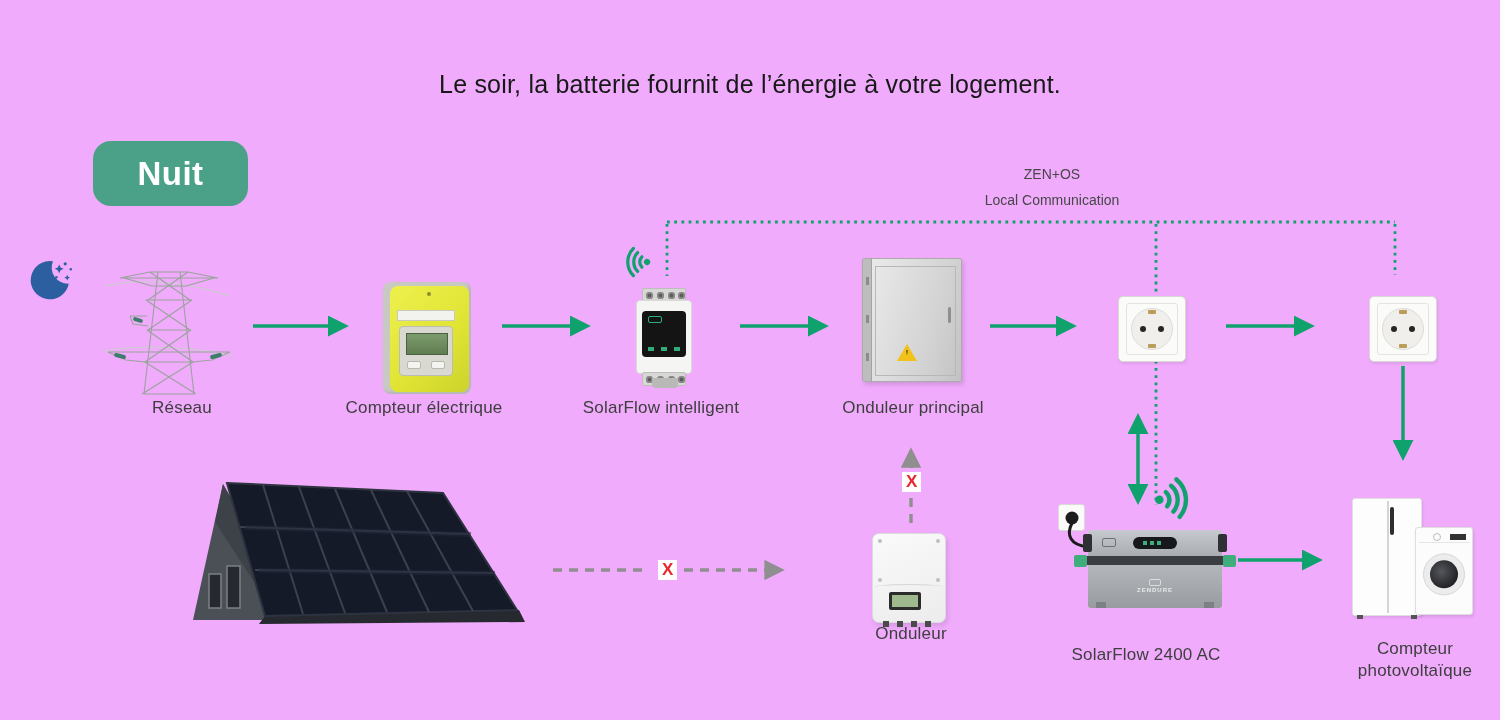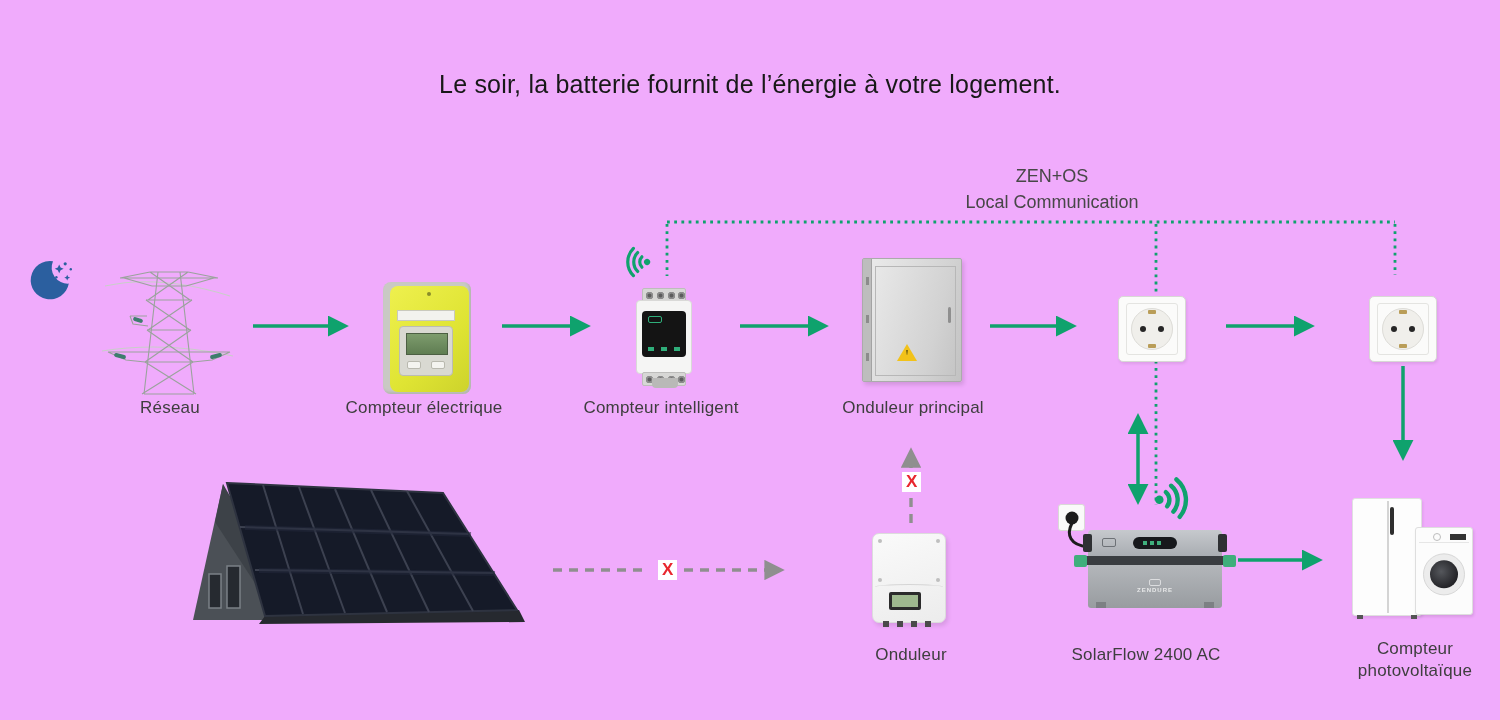--- a/index.html
+++ b/index.html
@@ -9,21 +9,21 @@
   }
   *{box-sizing:border-box;margin:0;padding:0}
   body{background:#fff;font-family:"Liberation Sans",sans-serif}
   .stage{position:relative;width:1500px;height:720px;background:#f0abfc;overflow:hidden}
   .abs{position:absolute}
   .title{left:0;top:70px;width:100%;text-align:center;font-size:25px;font-weight:500;color:#181818;letter-spacing:.2px}
   .badge{left:93px;top:141px;width:155px;height:65px;background:var(--badge-green);border-radius:18px;
          display:flex;align-items:center;justify-content:center}
   .badge span{color:#fff;font-size:33px;font-weight:800;letter-spacing:.5px}
   .node-label{font-size:17px;color:var(--label-gray);white-space:nowrap;transform:translateX(-50%);letter-spacing:.2px}
-  .net-label{font-size:18px;color:#474747;white-space:nowrap;transform:translateX(-50%)}
+  .net-label{font-size:14px;color:#474747;white-space:nowrap;transform:translateX(-50%)}
   .xmark{font-size:17px;font-weight:800;color:var(--blocked-red);background:#fff;padding:0 4px;line-height:20px}
   svg{display:block}
   .lines{left:0;top:0;pointer-events:none}
   
   .meter{left:383px;top:282px;width:88px;height:112px;background:#c9c9c4;border-radius:8px;box-shadow:inset -2px -2px 3px #b5b5b0}
   .meter .face{position:absolute;left:7px;top:4px;right:2px;bottom:2px;background:linear-gradient(135deg,#eef04e,#dfe433 60%,#cdd32c);border-radius:8px}
   .meter .dot{position:absolute;left:50%;top:10px;width:4px;height:4px;background:#8a8d2a;border-radius:50%}
   .meter .sticker{position:absolute;left:14px;top:28px;width:58px;height:11px;background:#f2f2ee;border:1px solid #c9c9bd}
   .meter .panel{position:absolute;left:16px;top:44px;width:54px;height:50px;background:#d9d9d2;border-radius:4px;border:1px solid #bcbcb2}
   .meter .lcd{position:absolute;left:6px;top:6px;width:42px;height:22px;background:linear-gradient(#7d9c6d,#5f7d52);border:1px solid #4c5f43}
@@ -116,20 +116,23 @@
 
     <g stroke="#8F8F8F" stroke-width="3.4" stroke-dasharray="9 7" fill="none">
       <path d="M553,570 H645"></path>
       <path d="M684,570 H780" marker-end="url(#agray)"></path>
       <path d="M911,523 V497"></path>
       <path d="M911,468 V452" marker-end="url(#agray)"></path>
     </g>
   </svg>
 
   <div class="abs title">Le soir, la batterie fournit de l’énergie à votre logement.</div>
+  <div class="abs badge">
+    <span>Nuit</span>
+  </div>
 
   <svg class="abs" style="left:26px;top:256px" width="48" height="48" viewBox="0 0 24 24">
     <path d="M13.5,2.6 A9.6,9.6 0 1 0 21.4,13.8 A8,8 0 0 1 13.5,2.6 Z" fill="#2B5F9F"></path>
     <path d="M16.6,4.2 l0.7,1.5 1.5,0.7 -1.5,0.7 -0.7,1.5 -0.7,-1.5 -1.5,-0.7 1.5,-0.7 Z" fill="#2B5F9F"></path>
     <path d="M20.6,9.4 l0.45,1 1,0.45 -1,0.45 -0.45,1 -0.45,-1 -1,-0.45 1,-0.45 Z" fill="#2B5F9F"></path>
     <circle cx="19.6" cy="3.9" r="0.8" fill="#2B5F9F"></circle>
     <circle cx="22.4" cy="6.6" r="0.6" fill="#2B5F9F"></circle>
     <circle cx="15.2" cy="10.6" r="0.6" fill="#2B5F9F"></circle>
   </svg>
 
@@ -304,24 +307,24 @@
       <span class="dsp"></span>
     </div>
     <div class="door">
       <div class="glass"></div>
     </div>
   </div>
 
   <div class="abs xmark" style="left:658px;top:560px">X</div>
   <div class="abs xmark" style="left:902px;top:472px">X</div>
 
-  <div class="abs node-label" style="left:170px;top:398px">Réseau</div>
+  <div class="abs node-label" style="left:182px;top:398px">Réseau</div>
   <div class="abs node-label" style="left:424px;top:398px">Compteur électrique</div>
-  <div class="abs node-label" style="left:661px;top:398px">Compteur intelligent</div>
+  <div class="abs node-label" style="left:661px;top:398px">SolarFlow intelligent</div>
   <div class="abs node-label" style="left:913px;top:398px">Onduleur principal</div>
-  <div class="abs node-label" style="left:911px;top:645px">Onduleur</div>
+  <div class="abs node-label" style="left:911px;top:624px">Onduleur</div>
   <div class="abs node-label" style="left:1146px;top:645px">SolarFlow 2400 AC</div>
   <div class="abs node-label" style="left:1415px;top:639px">Compteur</div>
   <div class="abs node-label" style="left:1415px;top:661px">photovoltaïque</div>
   <div class="abs net-label" style="left:1052px;top:166px">ZEN+OS</div>
   <div class="abs net-label" style="left:1052px;top:192px">Local Communication</div>
 
 </div>
 
 </body></html>

